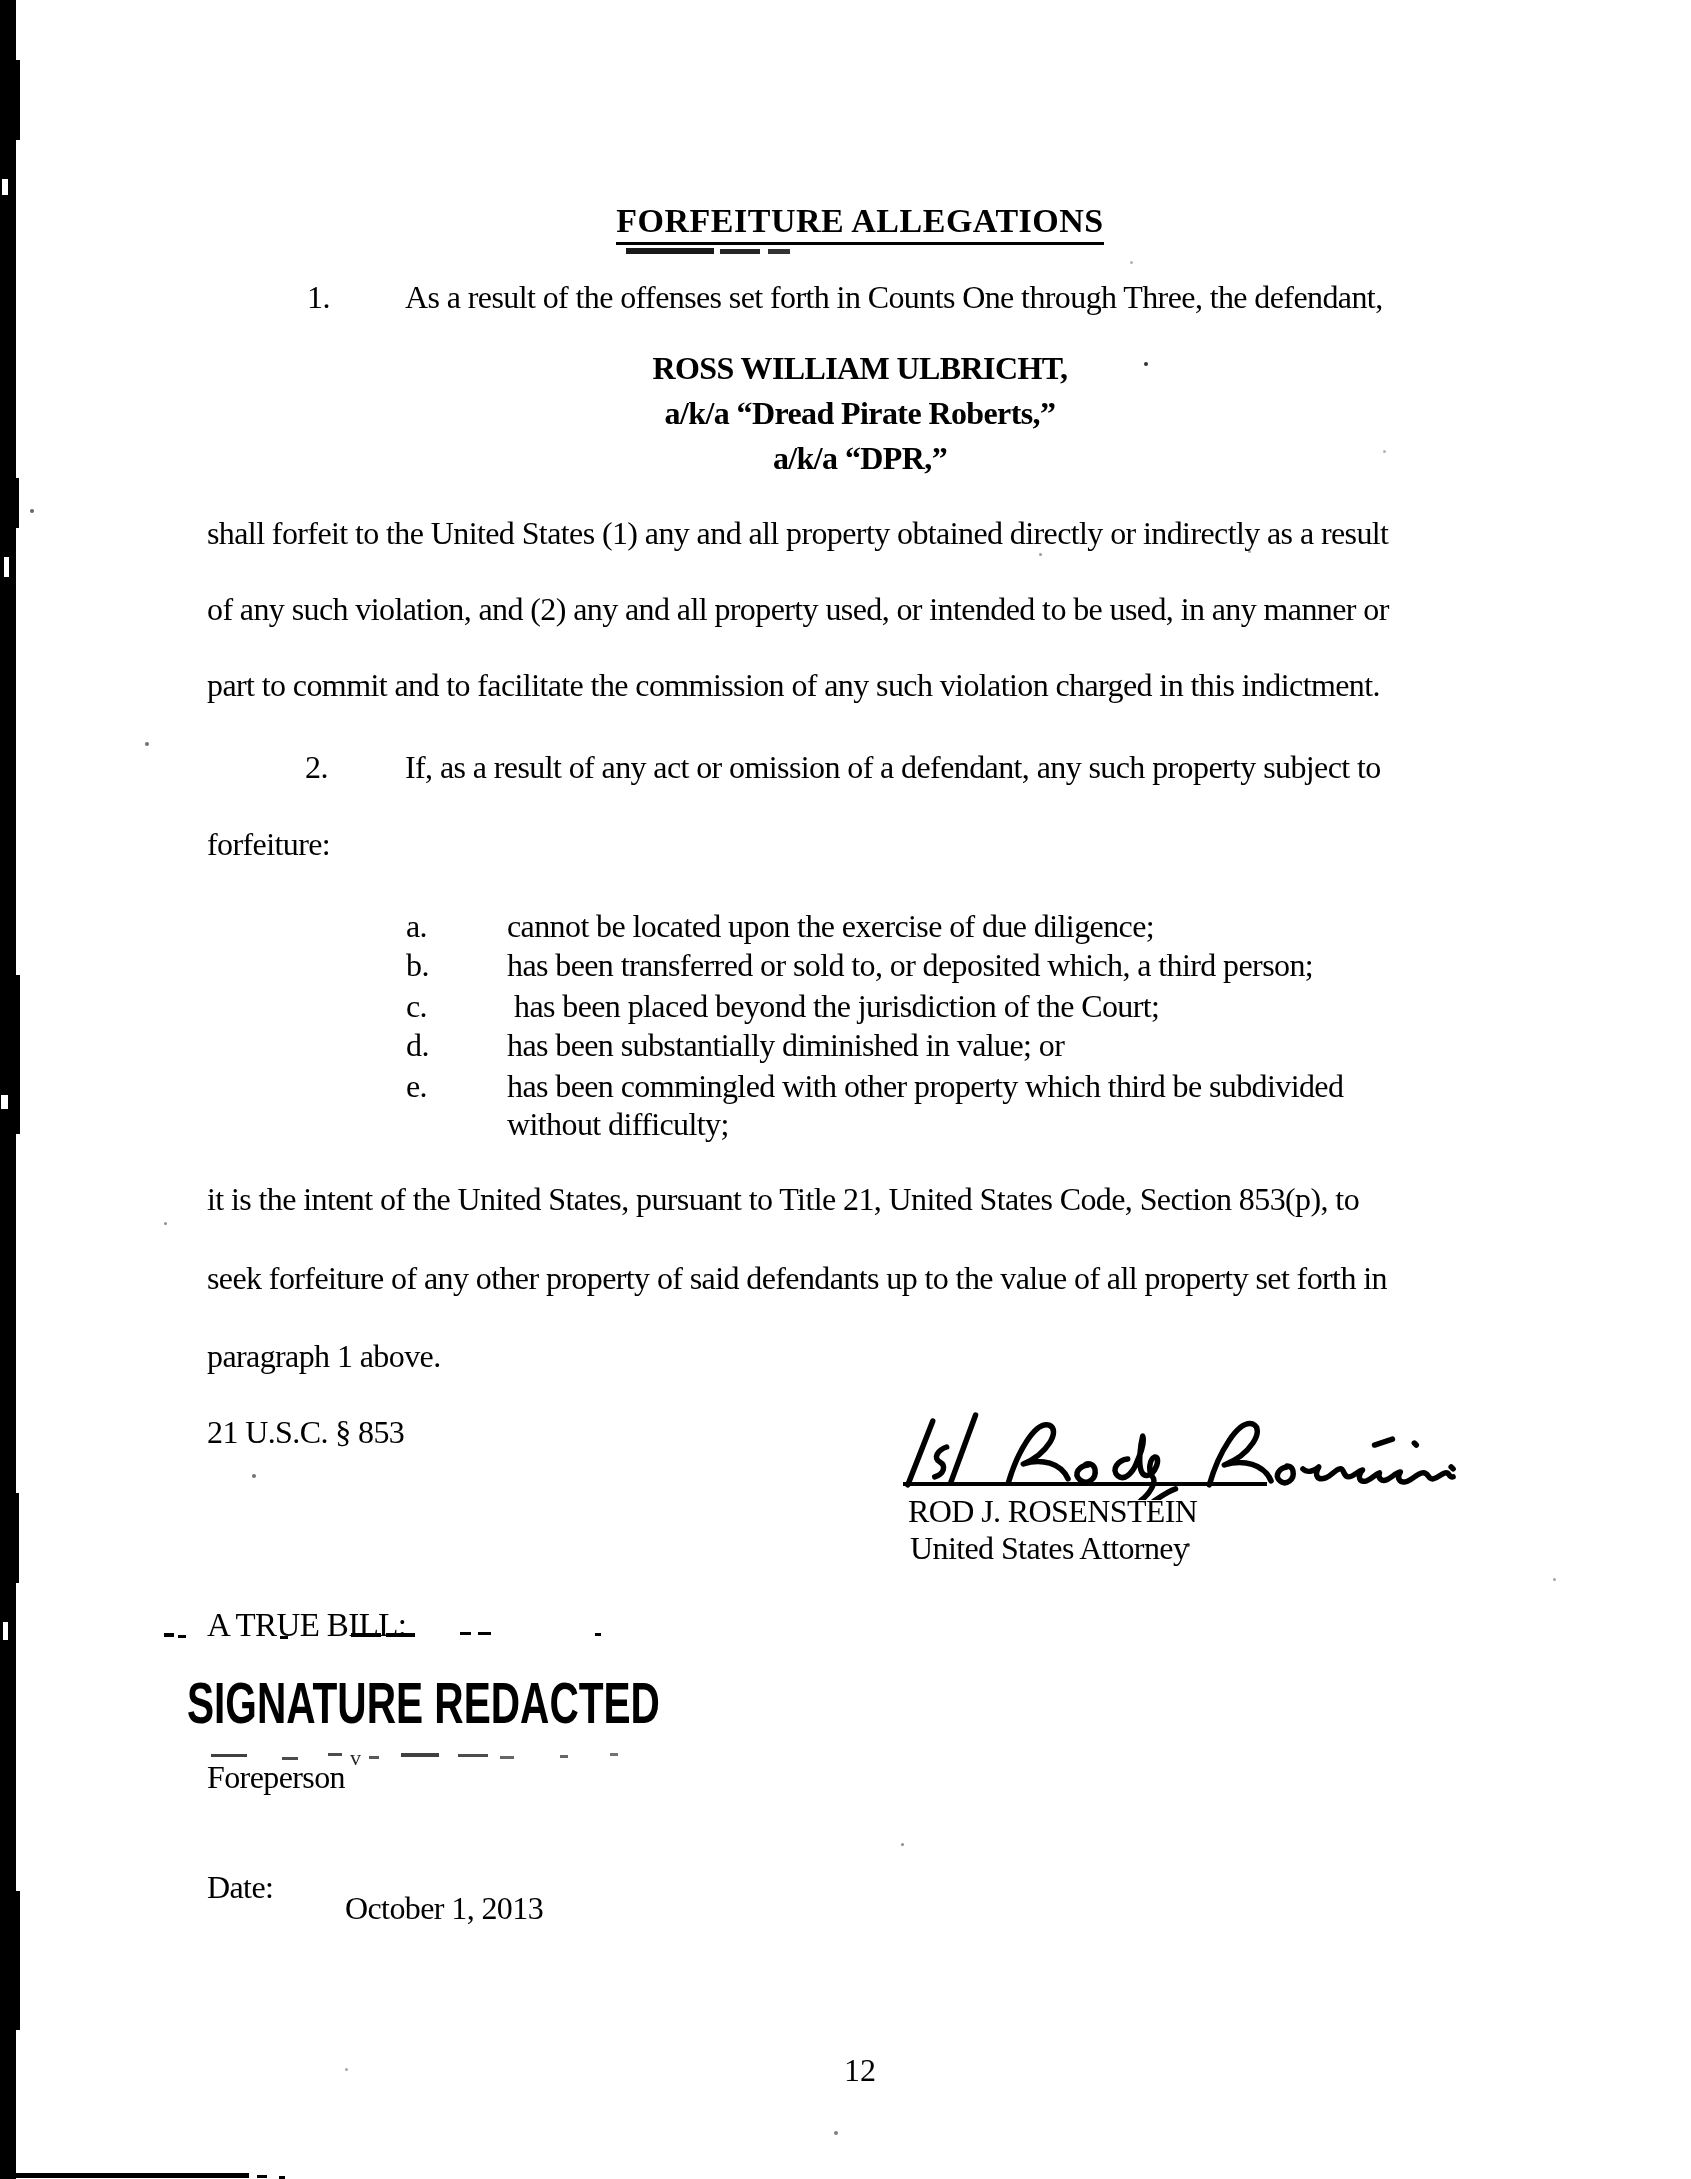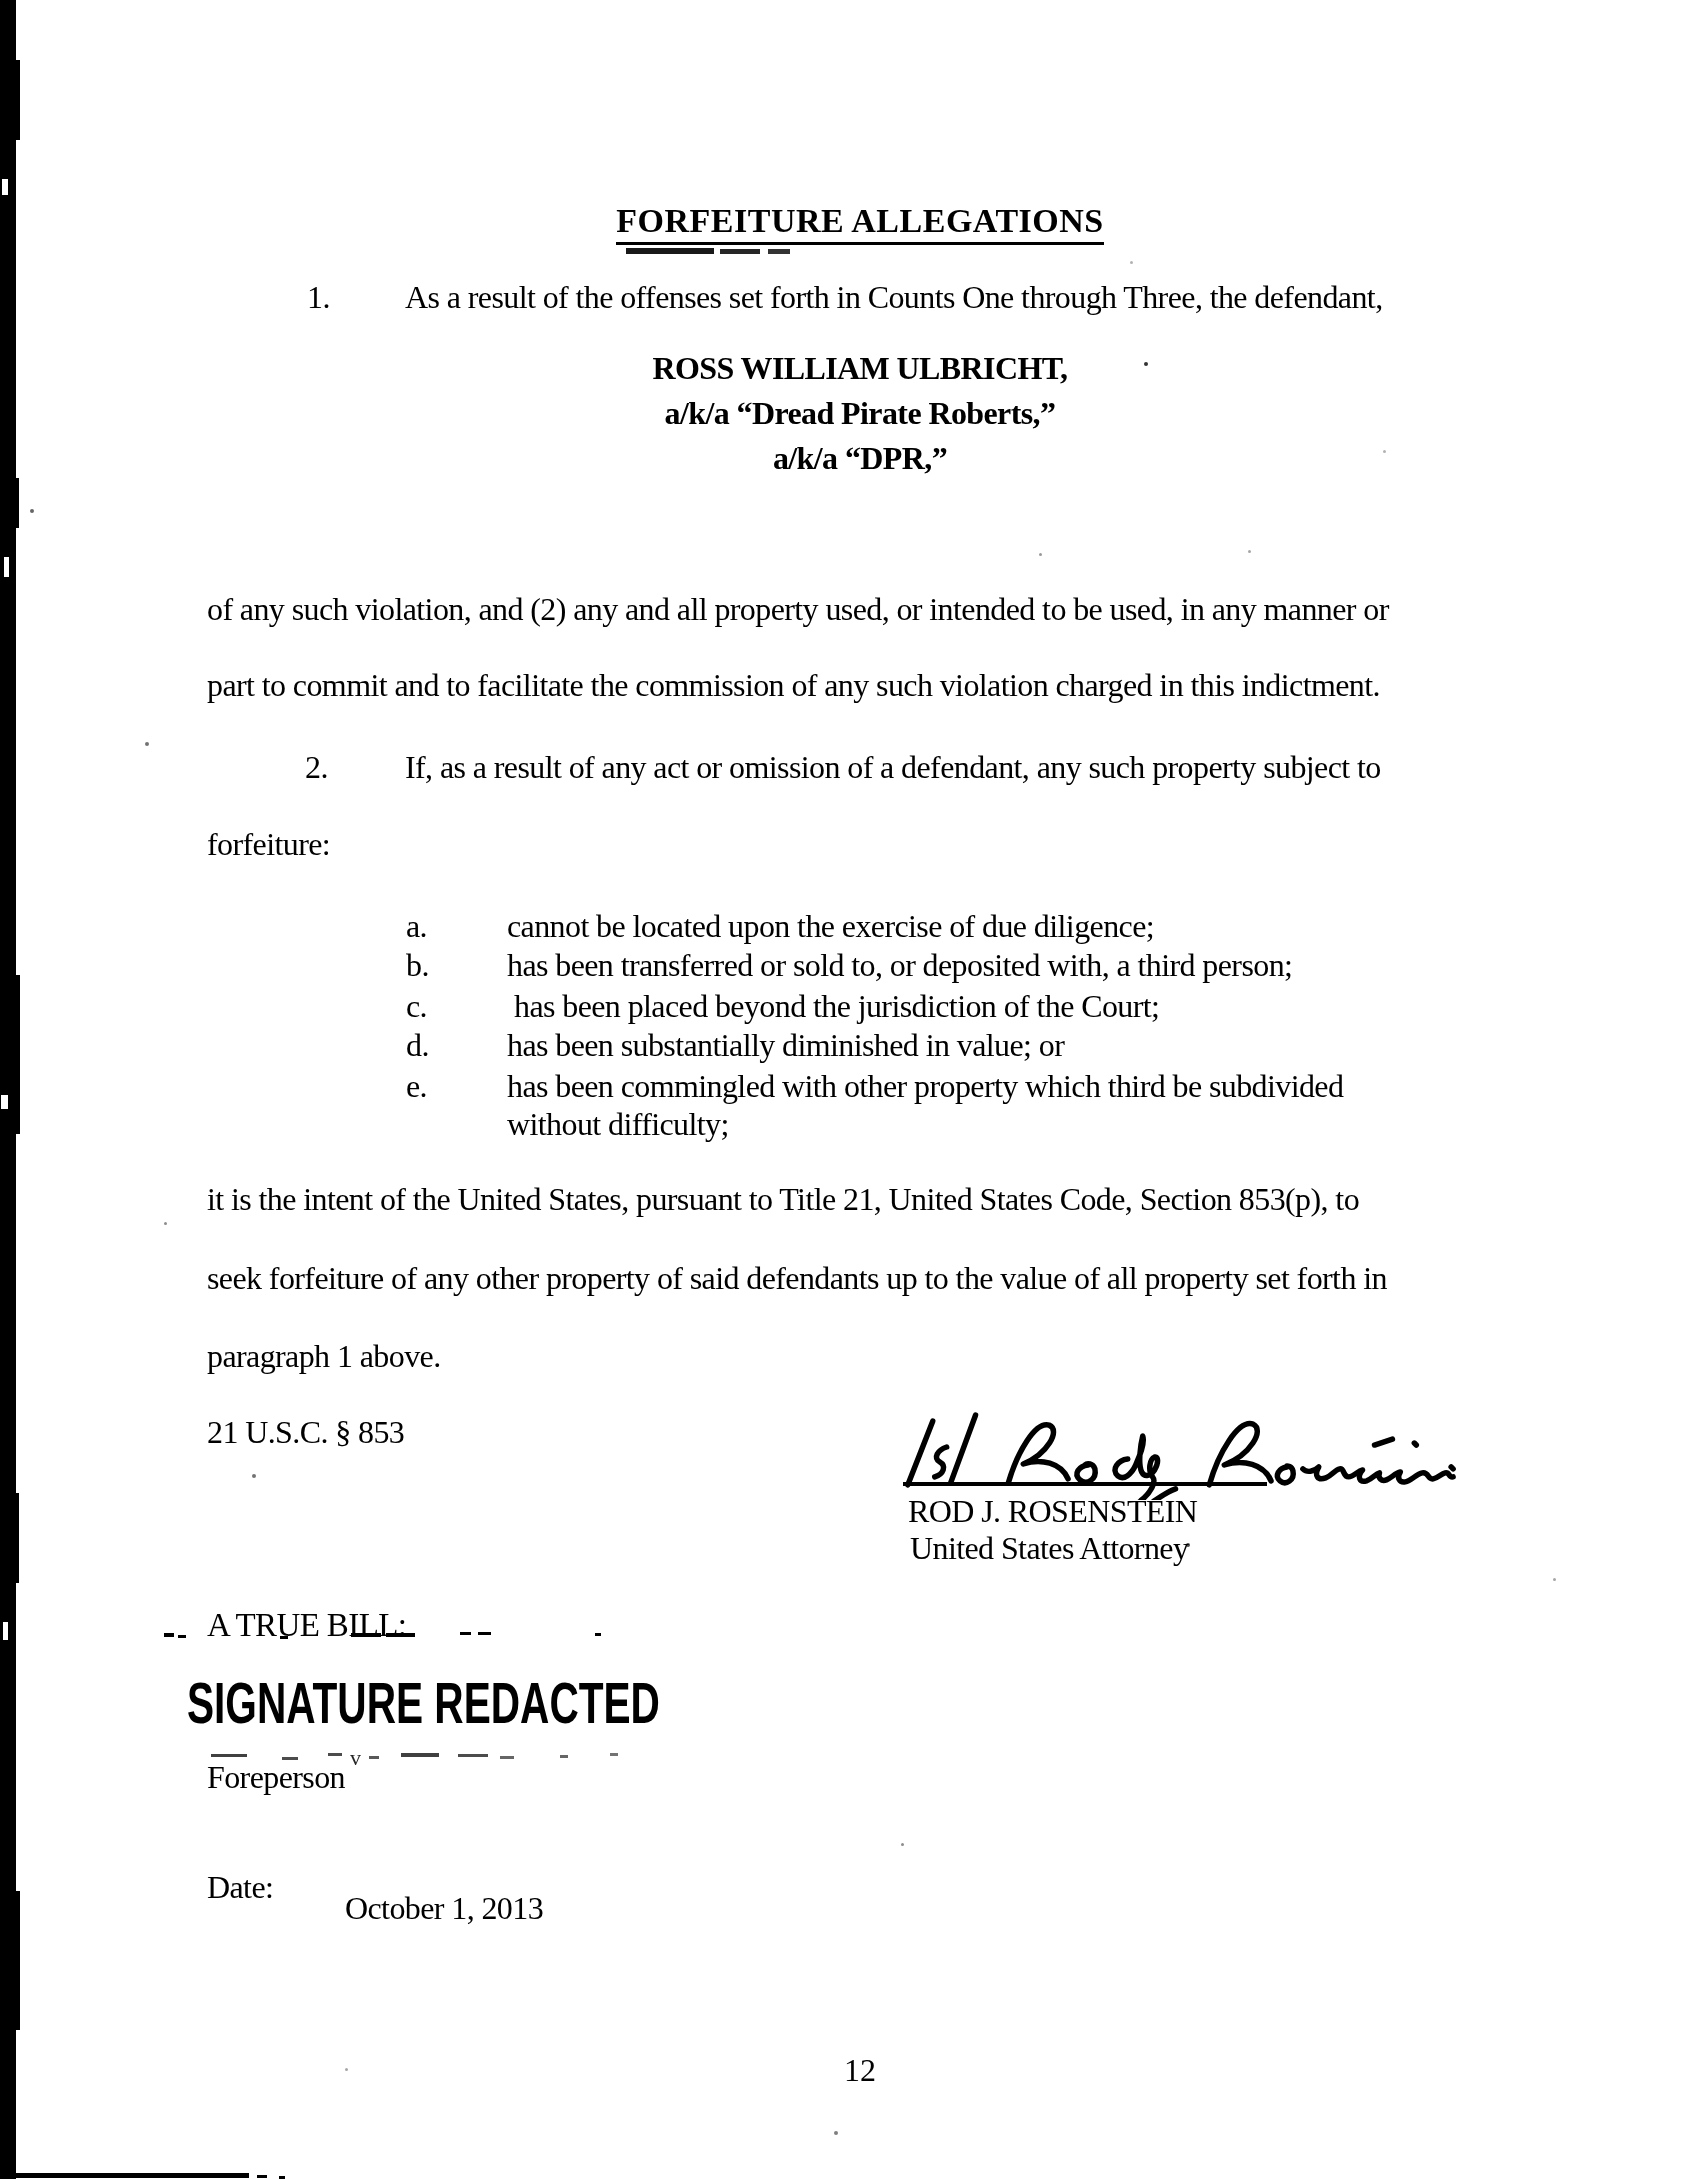--- a/index.html
+++ b/index.html
@@ -50,31 +50,32 @@
   <div class="mark" style="left:720px;top:249px;width:40px;height:5px;opacity:.85;"></div>
   <div class="mark" style="left:768px;top:249px;width:22px;height:5px;opacity:.8;"></div>
 
   <div class="t" style="left:307px;top:279px;">1.</div>
   <div class="t" style="left:405px;top:279px;">As a result of the offenses set forth in Counts One through Three, the defendant,</div>
 
   <div class="t ctr b" style="top:350px;">ROSS WILLIAM ULBRICHT,</div>
   <div class="t ctr b" style="top:395px;">a/k/a “Dread Pirate Roberts,”</div>
   <div class="t ctr b" style="top:440px;">a/k/a “DPR,”</div>
 
+  <div class="t" style="left:207px;top:515px;">shall forfeit to the United States (1) any and all property obtained directly or indirectly as a result</div>
   <div class="t" style="left:207px;top:591px;text-align:center;">of any such violation, and (2) any and all property used, or intended to be used, in any manner or</div>
   <div class="t" style="left:207px;top:667px;">part to commit and to facilitate the commission of any such violation charged in this indictment.</div>
 
   <div class="t" style="left:305px;top:749px;">2.</div>
   <div class="t" style="left:405px;top:749px;">If, as a result of any act or omission of a defendant, any such property subject to</div>
   <div class="t" style="left:207px;top:826px;">forfeiture:</div>
 
   <div class="t" style="left:406px;top:908px;">a.</div>
   <div class="t" style="left:507px;top:908px;">cannot be located upon the exercise of due diligence;</div>
   <div class="t" style="left:406px;top:947px;">b.</div>
-  <div class="t" style="left:507px;top:947px;">has been transferred or sold to, or deposited with, a third person;</div>
+  <div class="t" style="left:507px;top:947px;">has been transferred or sold to, or deposited which, a third person;</div>
   <div class="t" style="left:406px;top:988px;">c.</div>
   <div class="t" style="left:514px;top:988px;">has been placed beyond the jurisdiction of the Court;</div>
   <div class="t" style="left:406px;top:1027px;">d.</div>
   <div class="t" style="left:507px;top:1027px;">has been substantially diminished in value; or</div>
   <div class="t" style="left:406px;top:1068px;">e.</div>
   <div class="t" style="left:507px;top:1068px;">has been commingled with other property which third be subdivided</div>
   <div class="t" style="left:507px;top:1106px;">without difficulty;</div>
 
   <div class="t" style="left:207px;top:1181px;">it is the intent of the United States, pursuant to Title 21, United States Code, Section 853(p), to</div>
   <div class="t" style="left:207px;top:1260px;">seek forfeiture of any other property of said defendants up to the value of all property set forth in</div>

